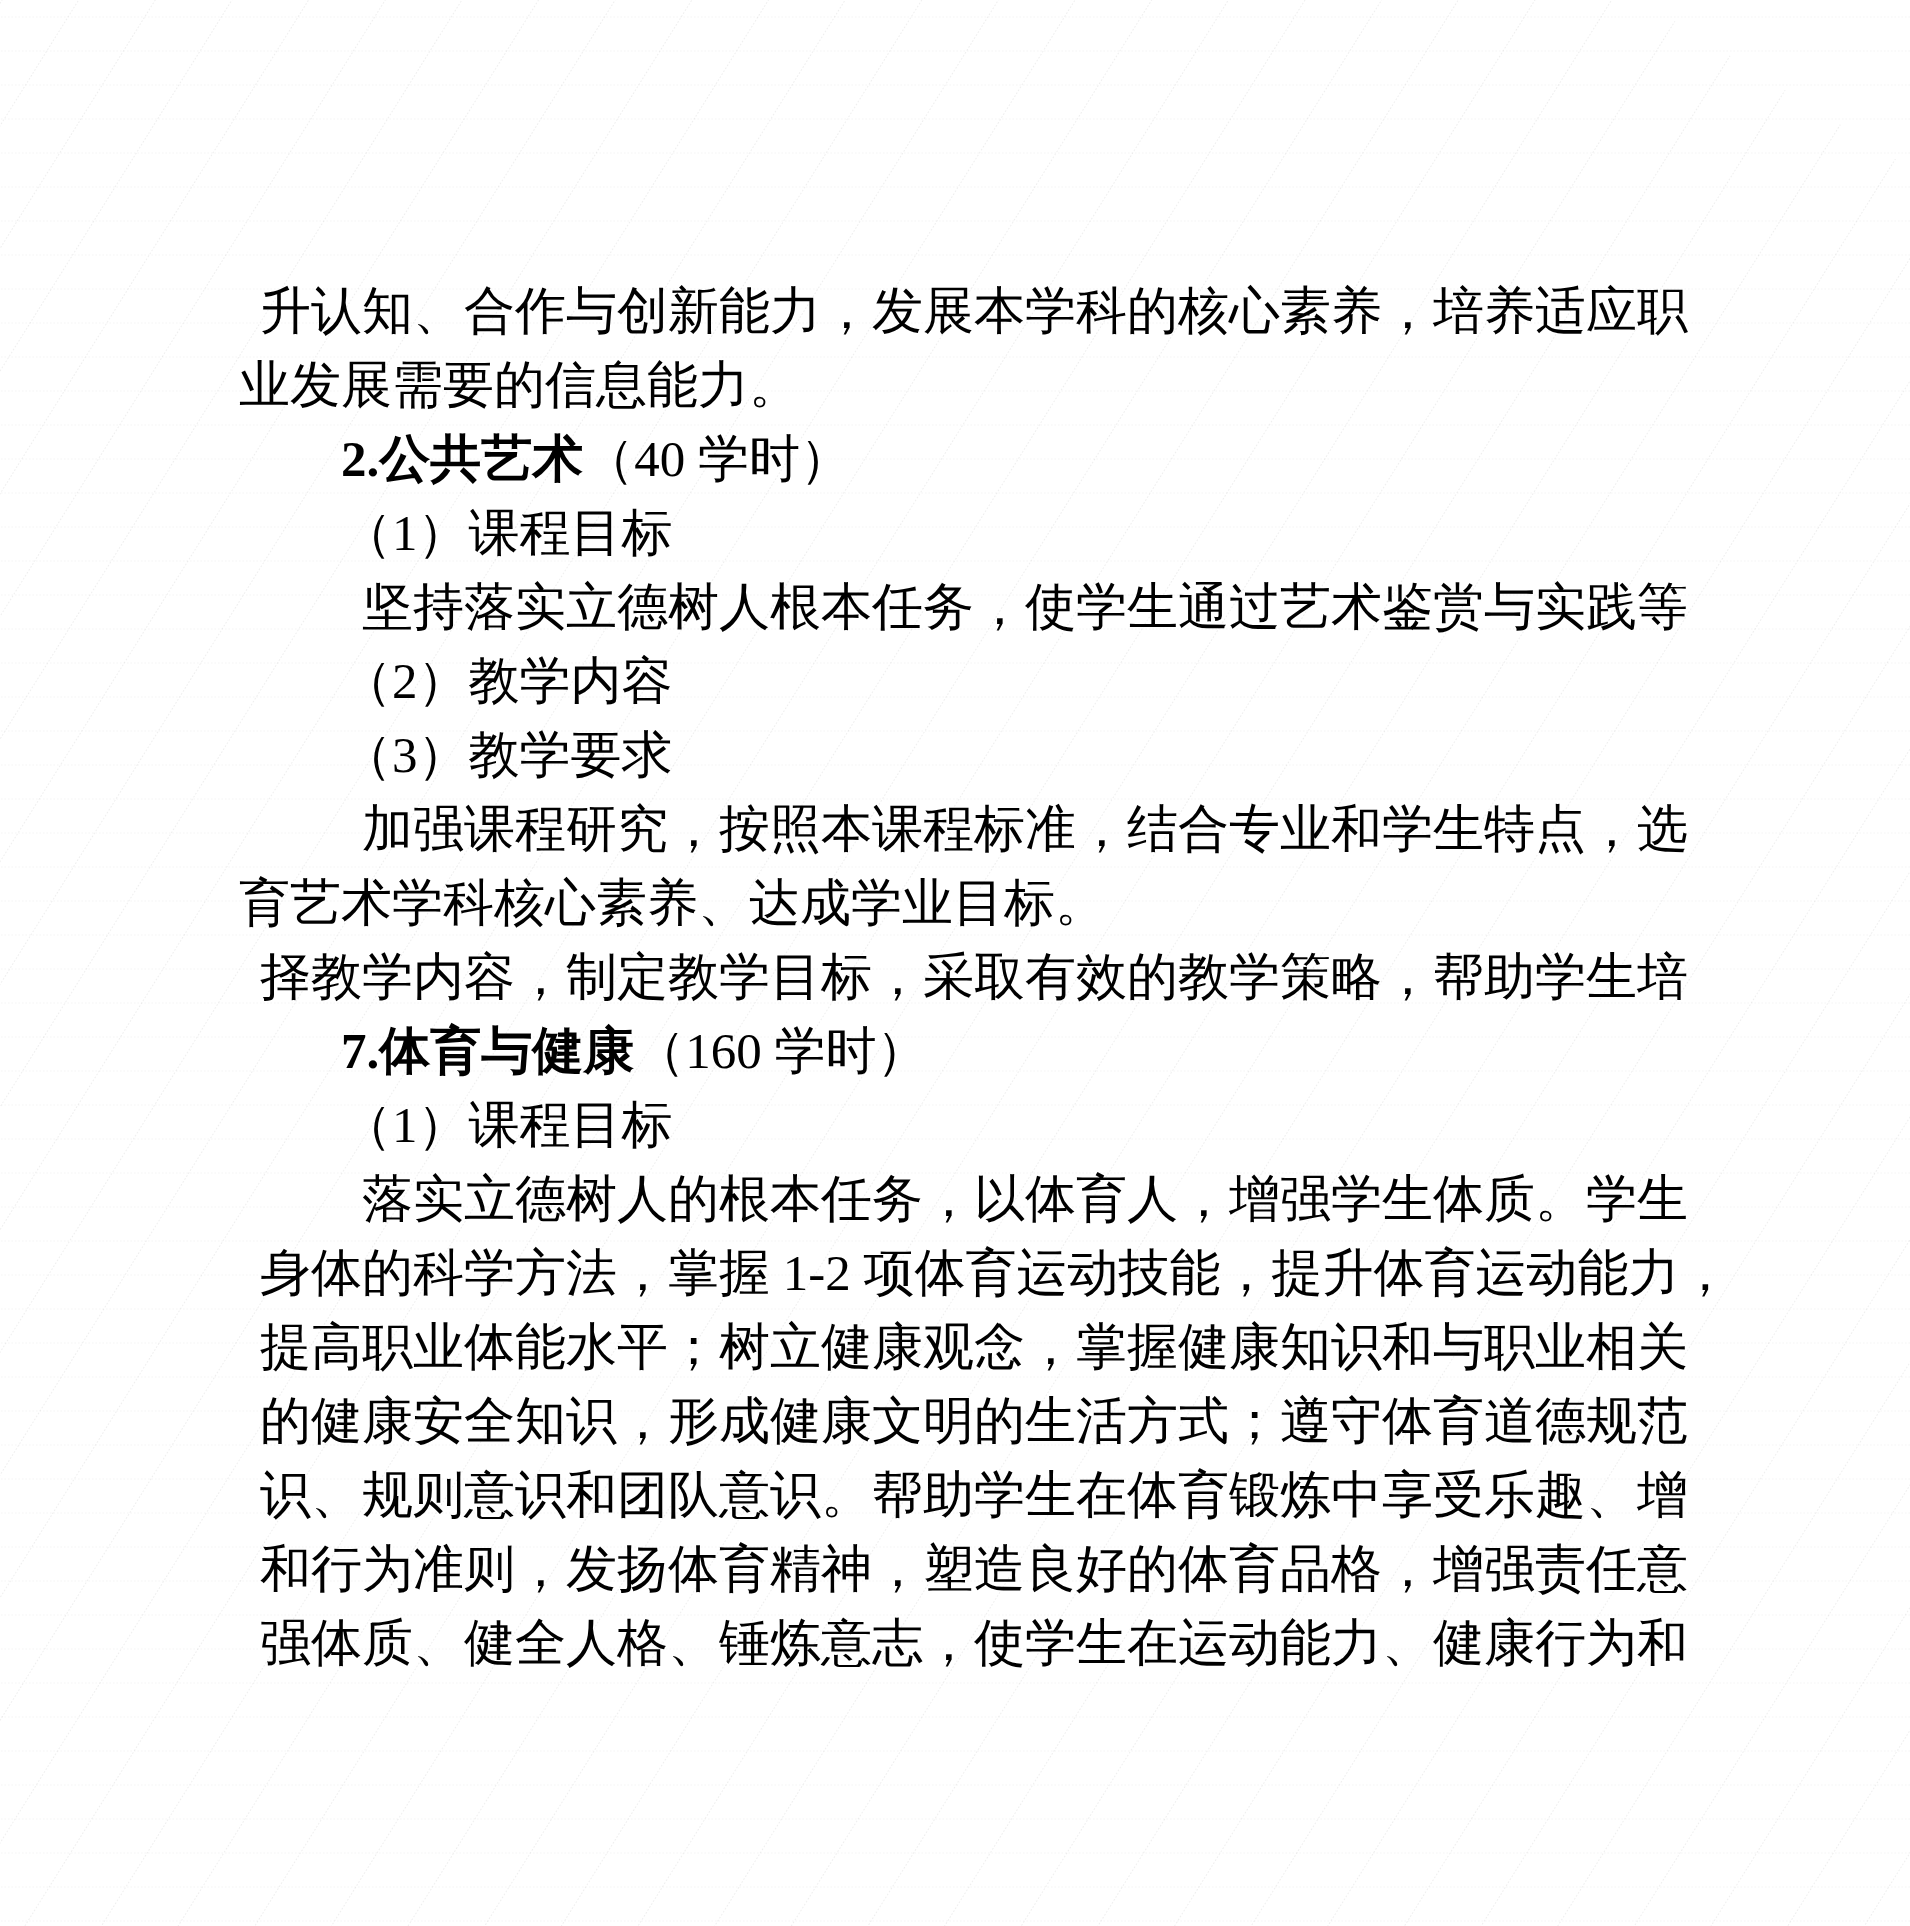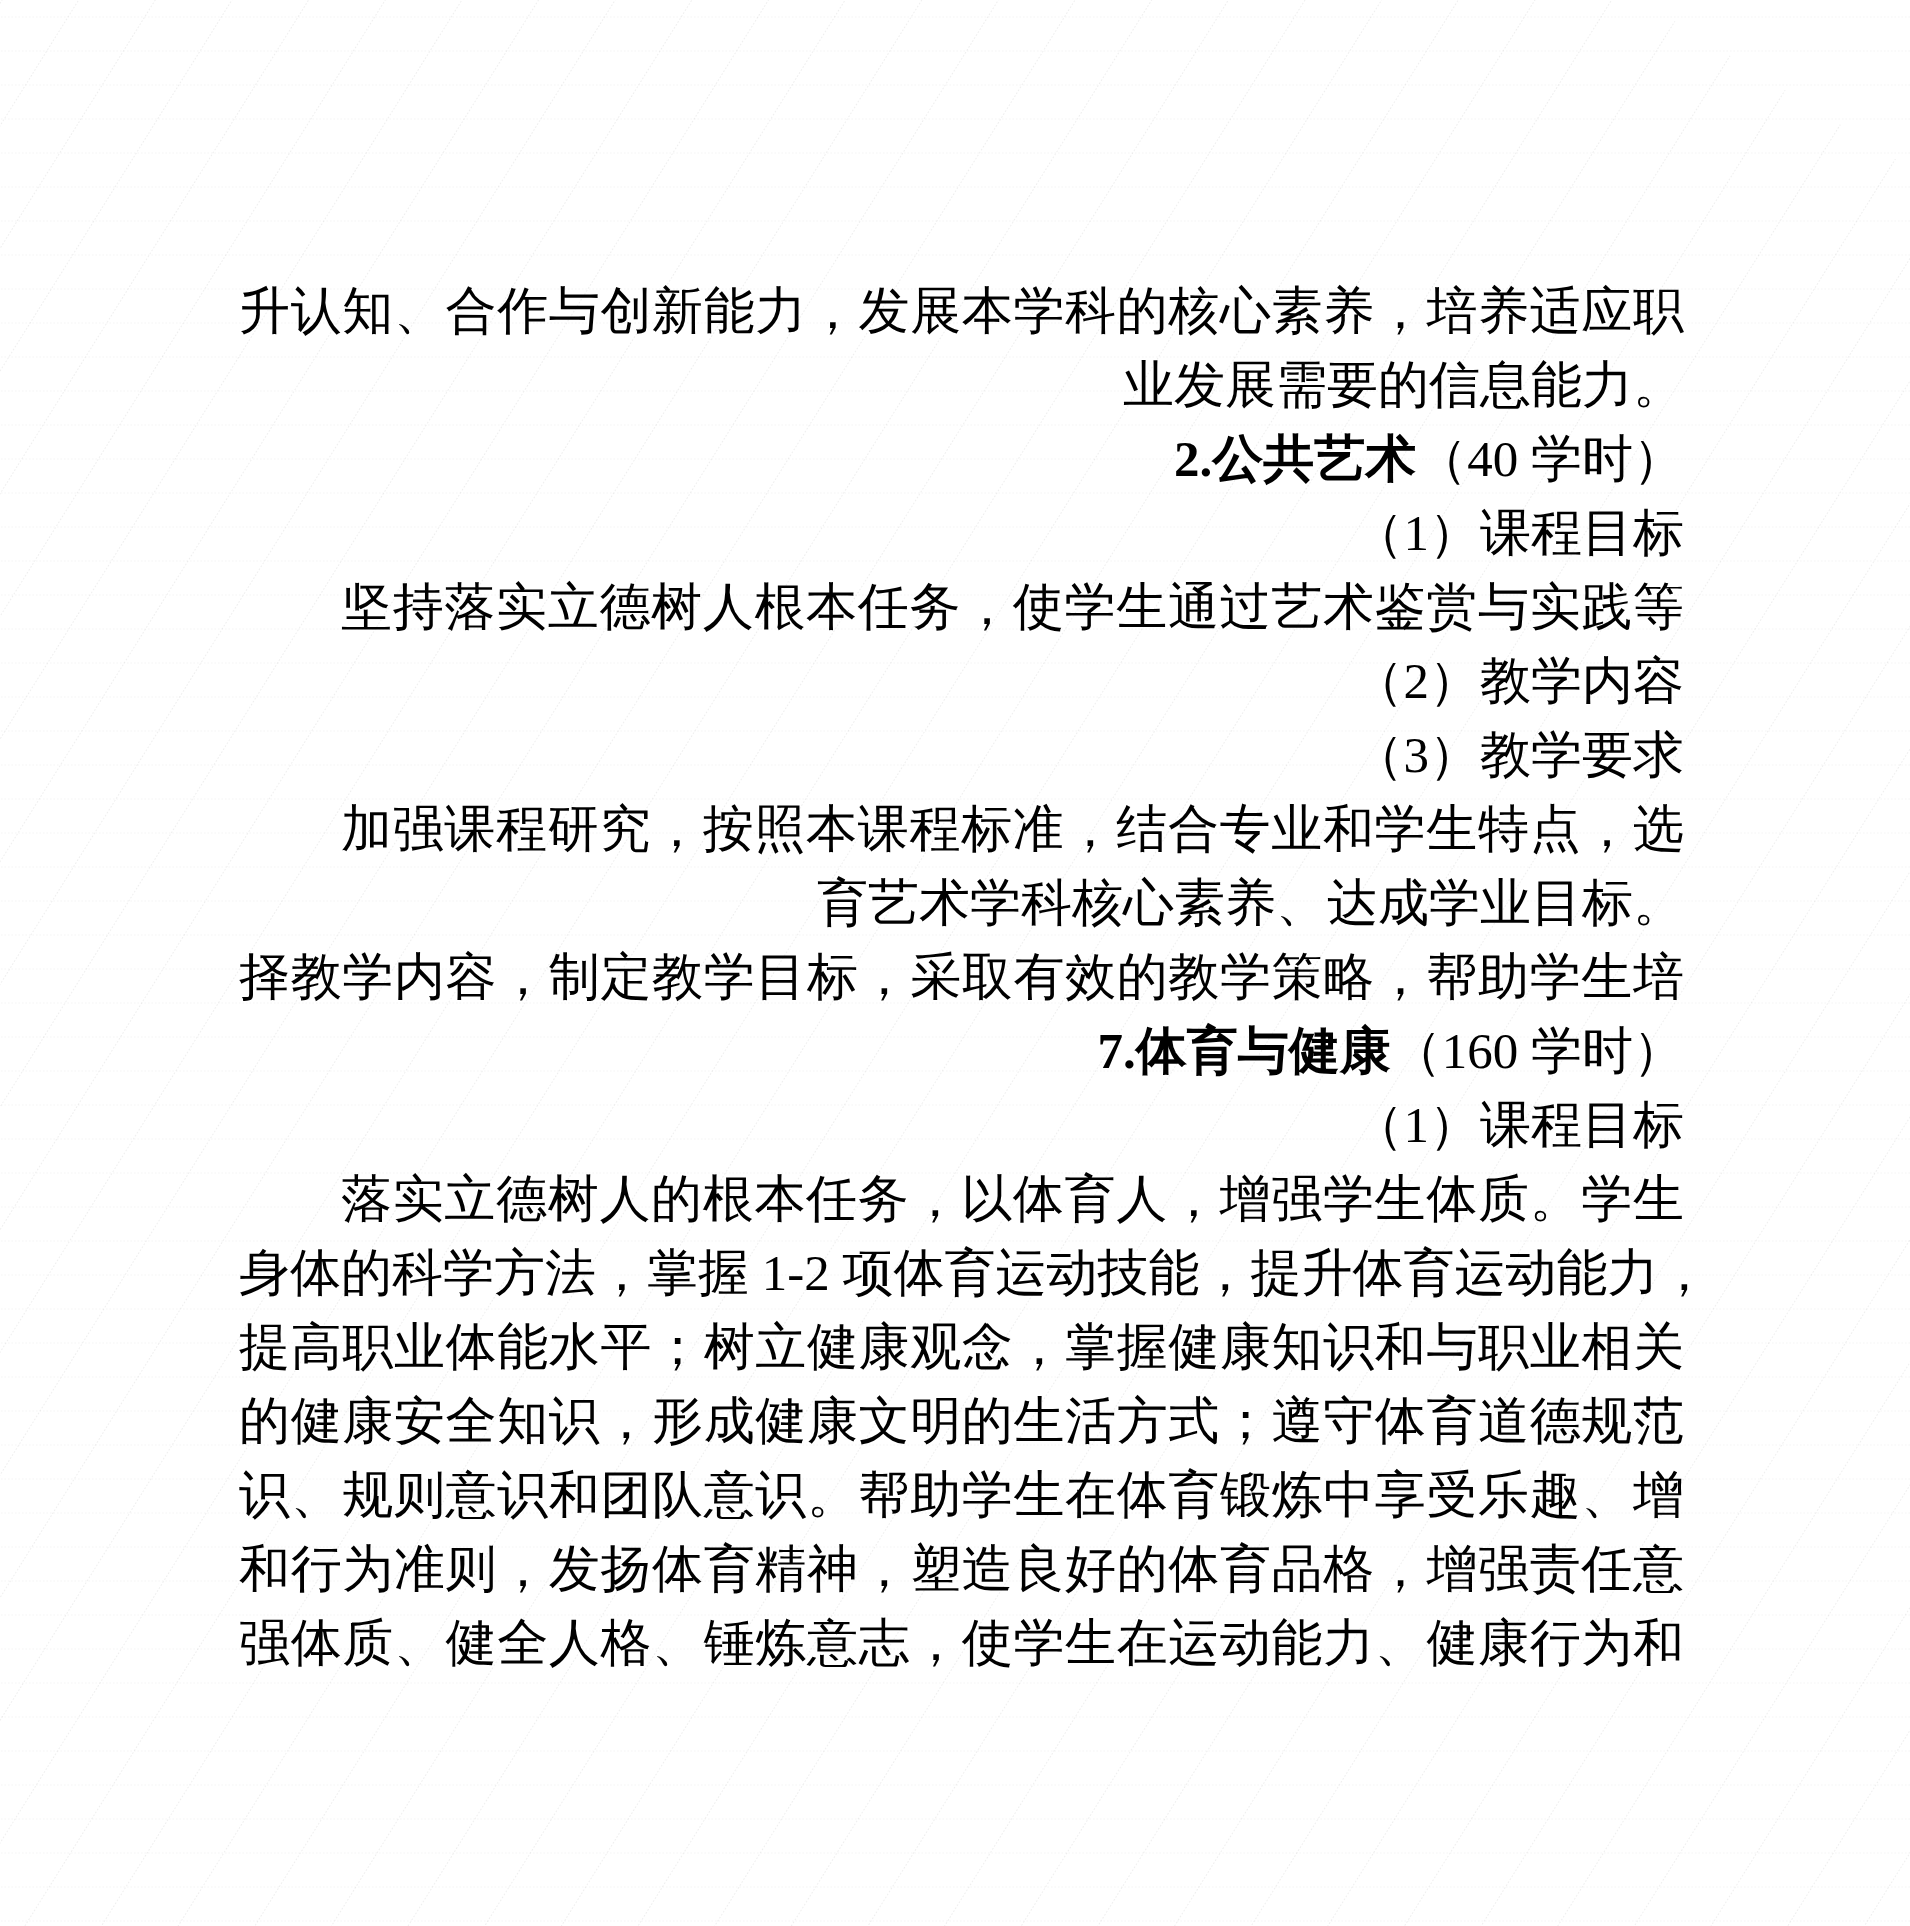--- a/index.html
+++ b/index.html
@@ -39,25 +39,26 @@
     width: 1445px;
     font-size: 51px;
     line-height: 74px;
     color: #000000;
     letter-spacing: 0;
   }
   .line {
     height: 74px;
     white-space: nowrap;
     overflow: visible;
-    text-align: right;
+    text-align: left;
   }
   .line.first, .line.cont {
     text-align: justify;
     text-align-last: justify;
+    margin-left: 21px;
   }
   .line.first, .line.heading, .line.sub, .line.single {
     text-indent: 102px;
   }
   .line.heading .b {
     font-weight: bold;
   }
 </style>
 </head>
 <body>

